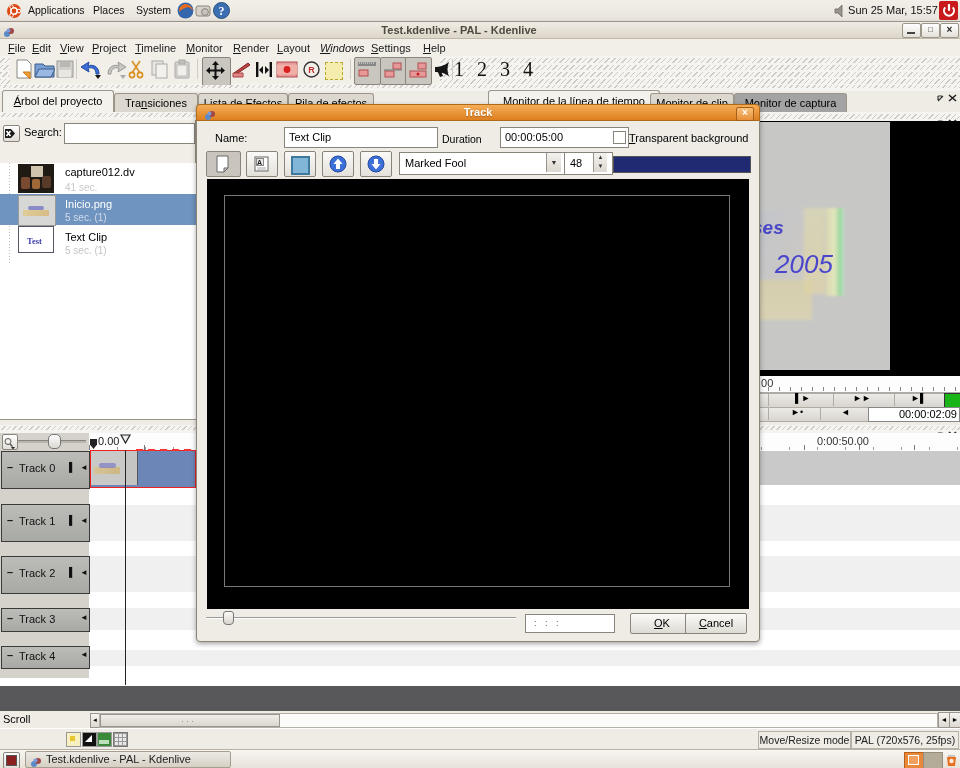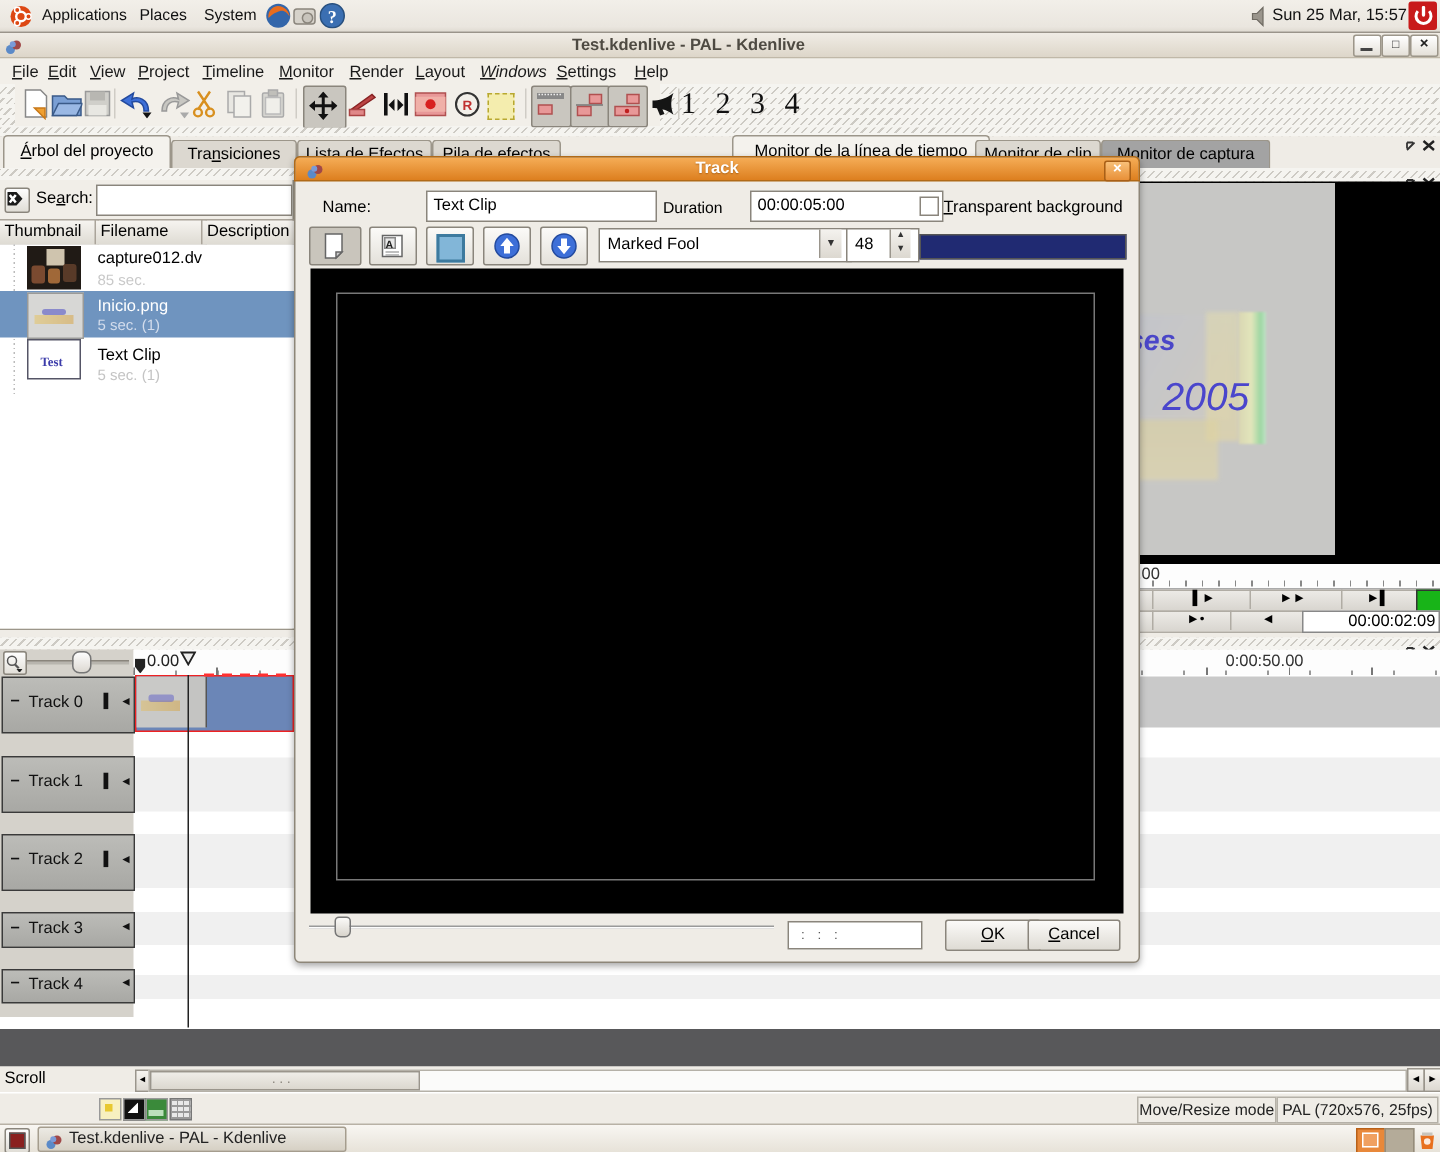--- a/index.html
+++ b/index.html
@@ -196,37 +196,32 @@
 
   <div class="abs" style="left:3px;top:5px;width:15px;height:15px;background:linear-gradient(#fdfdfd,#e0ddd6);border:1px solid #8a857c;border-radius:2px;">
      <svg width="13" height="13" viewBox="0 0 13 13">
         <path d="M1 2 h6 l4 4.5 l-4 4.5 h-6z" fill="#1a1a1a"></path>
         <path d="M2.5 4 l4 5 M6.5 4 l-4 5" stroke="#fff" stroke-width="1.7"></path>
       </svg>
   </div>
   <span class="abs" style="left:24px;top:6px;font-size:11px;">Se<u>a</u>rch:</span>
   <div class="abs" style="left:64px;top:3px;width:129px;height:19px;background:#fff;border:1px solid #8a857c;"></div>
 
-  <div class="abs" style="left:0;top:26px;width:196px;height:17px;">
-    <div class="abs" style="left:0;top:0;width:62px;height:16px;background:linear-gradient(#f6f4f0,#dedbd3);border:1px solid #aaa49a;border-left:none;font-size:11px;padding-left:3px;line-height:15px;">Thumbnail</div>
-    <div class="abs" style="left:63px;top:0;width:70px;height:16px;background:linear-gradient(#f6f4f0,#dedbd3);border:1px solid #aaa49a;font-size:11px;padding-left:3px;line-height:15px;">Filename</div>
-    <div class="abs" style="left:134px;top:0;width:62px;height:16px;background:linear-gradient(#f6f4f0,#dedbd3);border:1px solid #aaa49a;border-right:none;font-size:11px;padding-left:3px;line-height:15px;">Description</div>
-  </div>
 
   <div class="abs" style="left:0;top:43px;width:196px;height:256px;background:#fff;">
       <div class="abs" style="left:9px;top:0;width:1px;height:100px;background:repeating-linear-gradient(#bbb 0 1px,transparent 1px 3px);"></div>
 
     <div class="abs" style="left:18px;top:1px;width:36px;height:29px;background:#201a15;overflow:hidden;">
       <div class="abs" style="left:13px;top:2px;width:12px;height:11px;background:#cfc4ae;"></div>
       <div class="abs" style="left:3px;top:13px;width:9px;height:12px;background:#7a4a30;border-radius:2px;"></div>
       <div class="abs" style="left:14px;top:15px;width:8px;height:10px;background:#a06838;border-radius:2px;"></div>
       <div class="abs" style="left:24px;top:12px;width:9px;height:12px;background:#583a28;border-radius:2px;"></div>
     </div>
     <span class="abs" style="left:65px;top:3px;font-size:11px;">capture012.dv</span>
-    <span class="abs" style="left:65px;top:19px;font-size:10px;color:#c9c9c9;">85 sec.</span>
+    <span class="abs" style="left:65px;top:19px;font-size:10px;color:#c9c9c9;">41 sec.</span>
 
     <div class="abs" style="left:0;top:31px;width:196px;height:31px;background:#6f94bf;"></div>
     <div class="abs" style="left:18px;top:32px;width:36px;height:29px;background:#d7d7d5;border:1px solid #9a9a98;overflow:hidden;">
       <div class="abs" style="left:4px;top:14px;width:26px;height:6px;background:linear-gradient(90deg,#e4c878,#d8ae5e);opacity:.65;filter:blur(.5px);"></div>
       <div class="abs" style="left:9px;top:10px;width:16px;height:4px;background:#6a6ac8;border-radius:2px;opacity:.7;filter:blur(.5px);"></div>
     </div>
     <span class="abs" style="left:65px;top:35px;font-size:11px;color:#fff;">Inicio.png</span>
     <span class="abs" style="left:65px;top:49px;font-size:10px;color:#d2dcec;">5 sec. (1)</span>
 
     <div class="abs" style="left:18px;top:63px;width:34px;height:25px;background:#fff;border:1px solid #556;">

